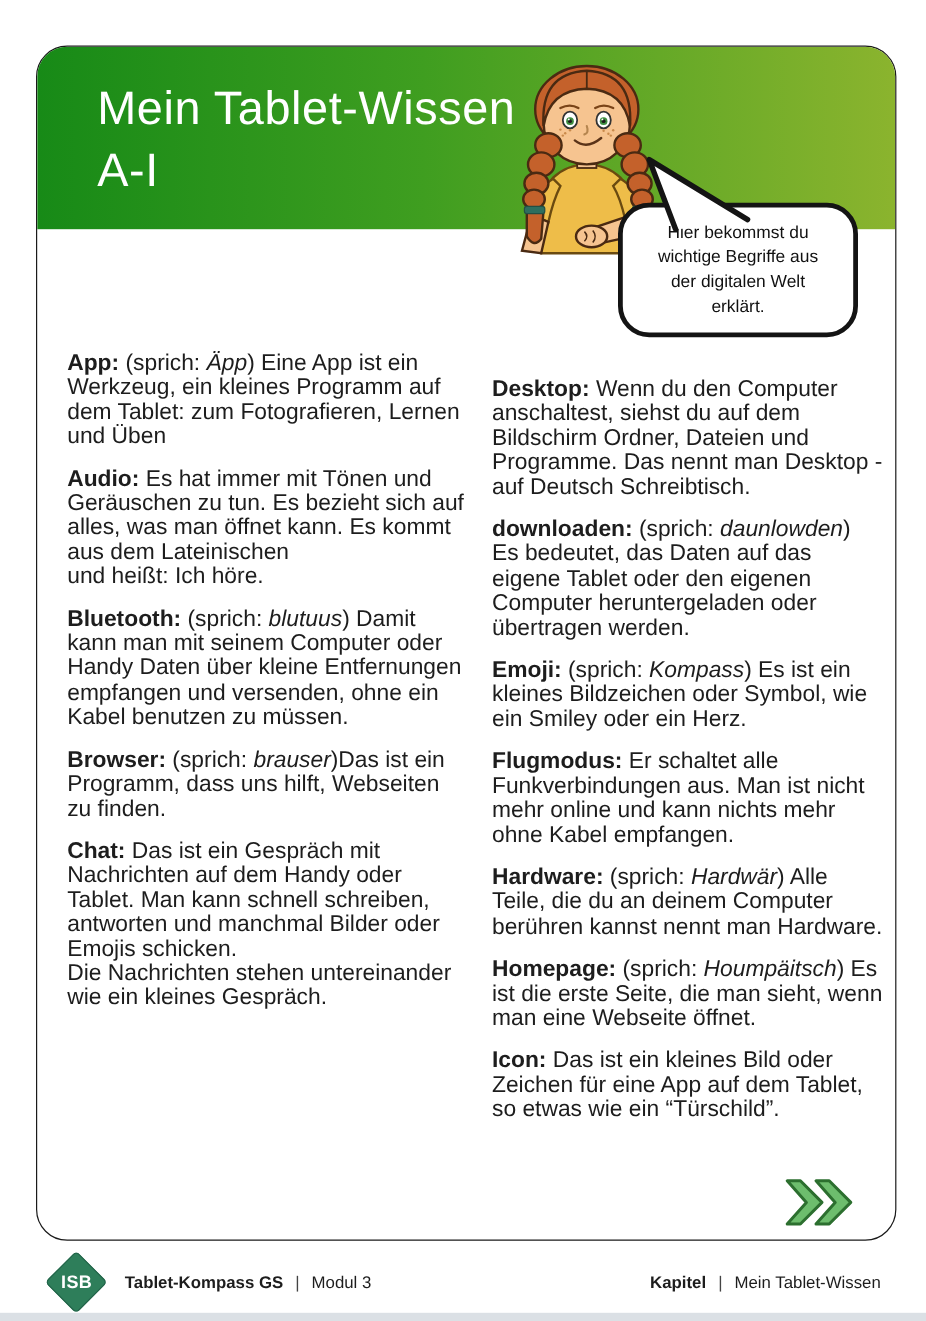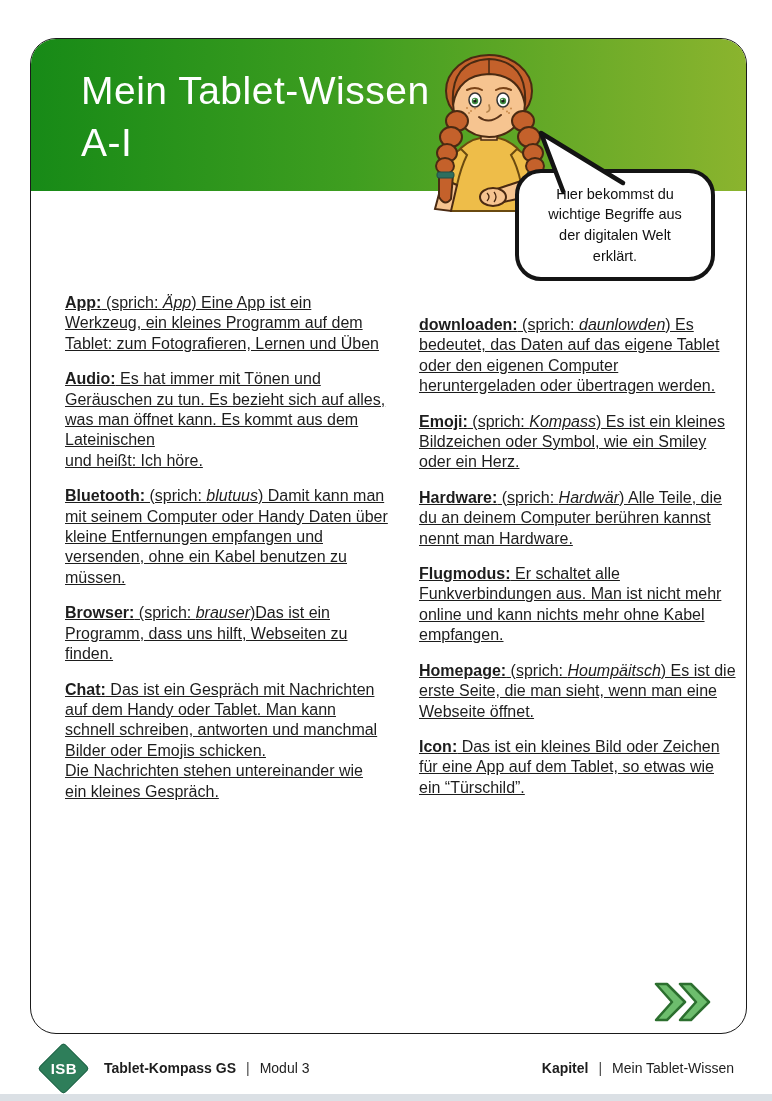--- a/index.html
+++ b/index.html
@@ -36,23 +36,22 @@
   }
   .bubble-tail{position:absolute;left:492px;top:82px;z-index:4;}
   
   .columns{
     position:absolute;left:0;top:152px;width:100%;
     display:flex;gap:22px;padding:102px 10px 0 25px;box-sizing:border-box;
   }
   .col{flex:0 0 332px;}
   .col.right{flex:0 0 326px;margin-top:22px;}
   .entry{
-    margin:0 0 15px 9px;font-size:16px;line-height:20.4px;
+    margin:0 0 15px 0;font-size:19px;line-height:20.4px;
     white-space:pre-line;
-    text-decoration:underline;
   }
   .entry b{font-weight:700;}
   .entry i{font-style:italic;}
   .next-icon{position:absolute;left:622px;top:942px;z-index:2;}
   
   .footer{
     position:absolute;left:0;top:1040px;width:772px;height:56px;
     display:flex;align-items:center;justify-content:space-between;
     padding:0 38px 0 45px;box-sizing:border-box;font-size:14px;
   }
@@ -162,24 +161,25 @@
     <div class="col">
         <p class="entry"><b>App:</b><span> (sprich: </span><i>Äpp</i><span>) Eine App ist ein Werkzeug, ein kleines Programm auf dem Tablet: zum Fotografieren, Lernen und Üben</span></p>
         <p class="entry"><b>Audio:</b><span> Es hat immer mit Tönen und Geräuschen zu tun. Es bezieht sich auf alles, was man öffnet kann. Es kommt aus dem Lateinischen
 und heißt: Ich höre.</span></p>
         <p class="entry"><b>Bluetooth:</b><span> (sprich: </span><i>blutuus</i><span>) Damit kann man mit seinem Computer oder Handy Daten über kleine Entfernungen empfangen und versenden, ohne ein Kabel benutzen zu müssen.</span></p>
         <p class="entry"><b>Browser:</b><span> (sprich: </span><i>brauser</i><span>)Das ist ein Programm, dass uns hilft, Webseiten zu finden.</span></p>
         <p class="entry"><b>Chat:</b><span> Das ist ein Gespräch mit Nachrichten auf dem Handy oder Tablet. Man kann schnell schreiben, antworten und manchmal Bilder oder Emojis schicken.
 Die Nachrichten stehen untereinander wie ein kleines Gespräch.</span></p>
       </div>
     <div class="col right">
+        <p class="entry"><b>Desktop:</b><span> Wenn du den Computer anschaltest, siehst du auf dem Bildschirm Ordner, Dateien und Programme. Das nennt man Desktop - auf Deutsch Schreibtisch.</span></p>
         <p class="entry"><b>downloaden:</b><span> (sprich: </span><i>daunlowden</i><span>) Es bedeutet, das Daten auf das eigene Tablet oder den eigenen Computer heruntergeladen oder übertragen werden.</span></p>
         <p class="entry"><b>Emoji:</b><span> (sprich: </span><i>Kompass</i><span>) Es ist ein kleines Bildzeichen oder Symbol, wie ein Smiley oder ein Herz.</span></p>
+        <p class="entry"><b>Flugmodus:</b><span> Er schaltet alle Funkverbindungen aus. Man ist nicht mehr online und kann nichts mehr ohne Kabel empfangen.</span></p>
         <p class="entry"><b>Hardware:</b><span> (sprich: </span><i>Hardwär</i><span>) Alle Teile, die du an deinem Computer berühren kannst nennt man Hardware.</span></p>
-        <p class="entry"><b>Flugmodus:</b><span> Er schaltet alle Funkverbindungen aus. Man ist nicht mehr online und kann nichts mehr ohne Kabel empfangen.</span></p>
         <p class="entry"><b>Homepage:</b><span> (sprich: </span><i>Houmpäitsch</i><span>) Es ist die erste Seite, die man sieht, wenn man eine Webseite öffnet.</span></p>
         <p class="entry"><b>Icon:</b><span> Das ist ein kleines Bild oder Zeichen für eine App auf dem Tablet, so etwas wie ein “Türschild”.</span></p>
       </div>
   </div>
 
   <svg class="next-icon" width="58" height="42" viewBox="0 0 58 42">
     <g fill="#6dbd6d" stroke="#2c6f2f" stroke-width="2.5" stroke-linejoin="round">
       <path d="M3,3 L14,3 L32,21 L14,39 L3,39 L19,21 Z"></path>
       <path d="M27,3 L38,3 L56,21 L38,39 L27,39 L43,21 Z"></path>
     </g>

